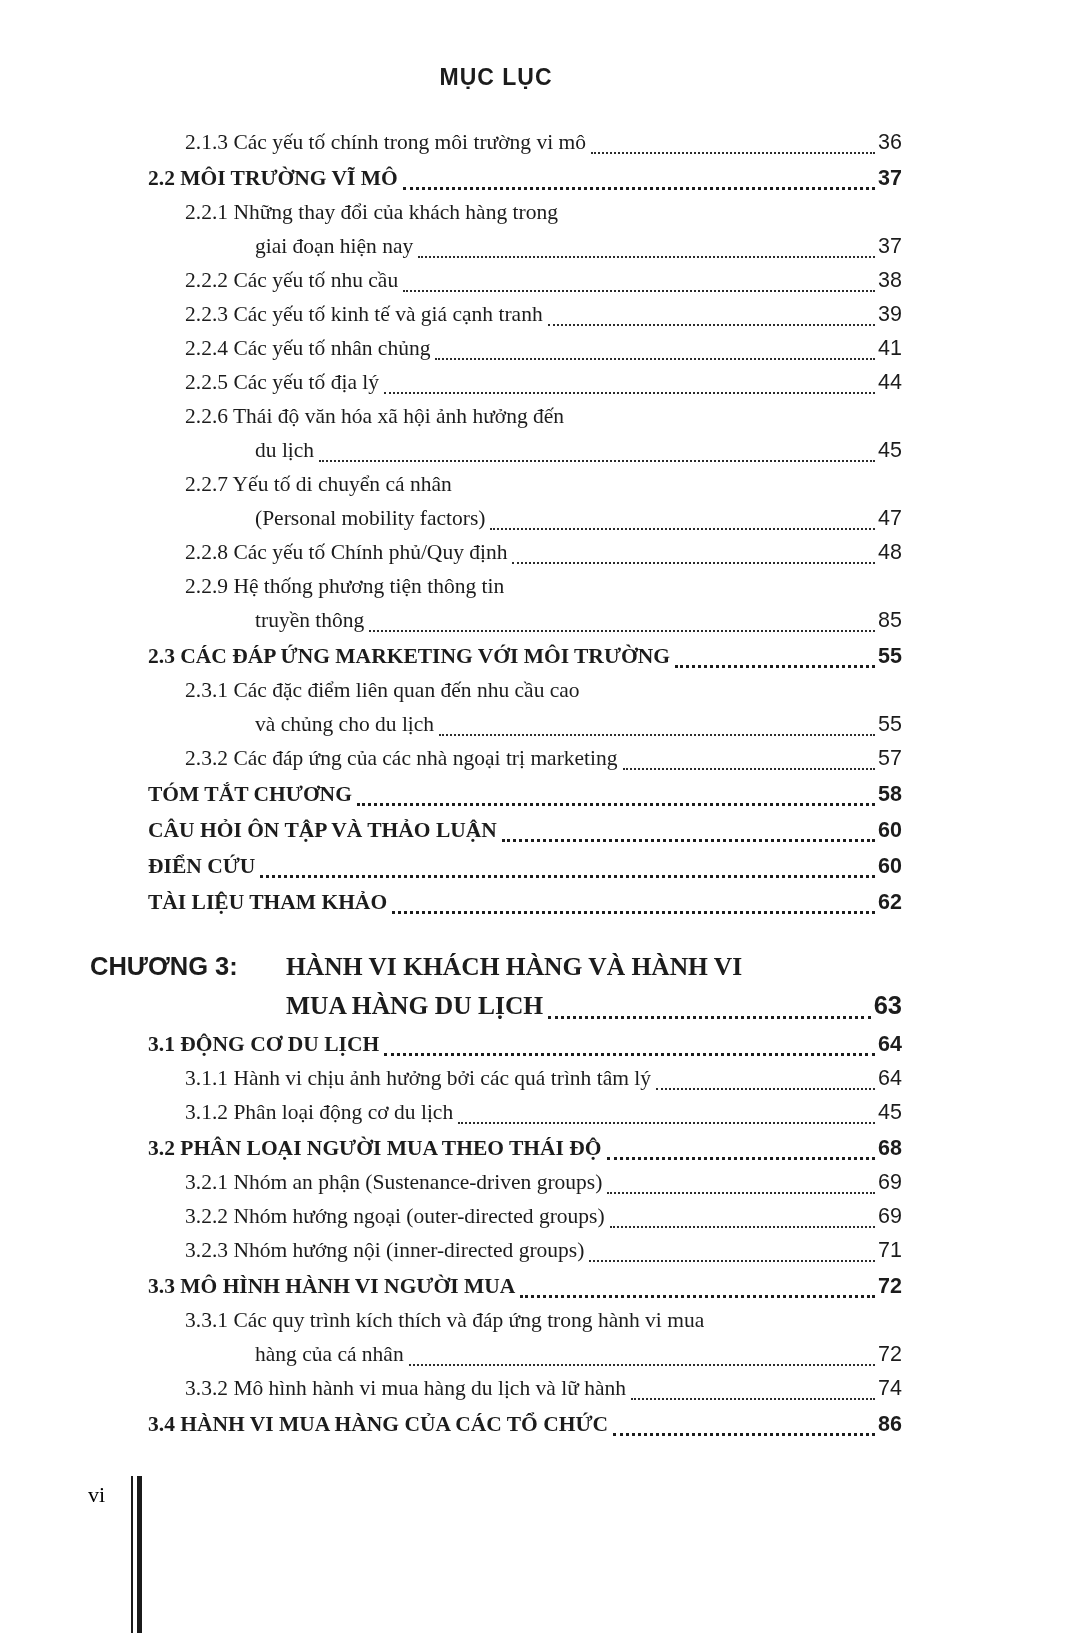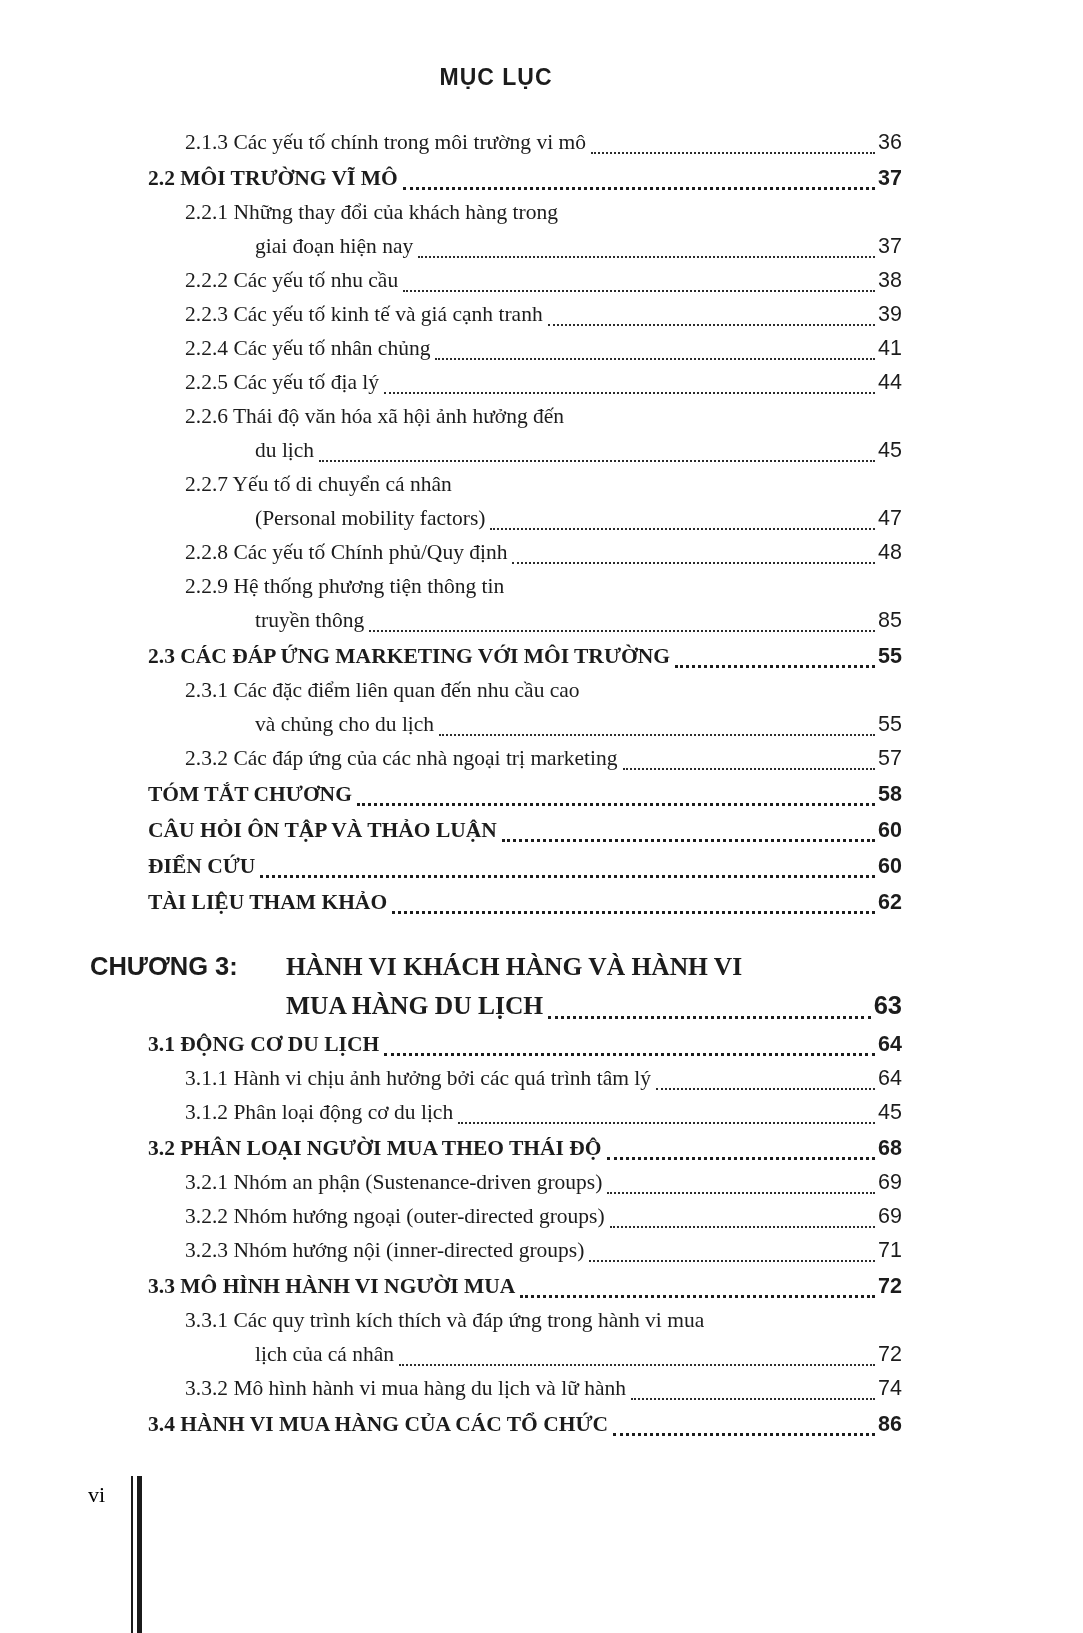--- a/index.html
+++ b/index.html
@@ -231,21 +231,21 @@
       </div>
       <div class="row section">
         <span class="text">3.3 MÔ HÌNH HÀNH VI NGƯỜI MUA </span>
         <span class="leader"></span>
         <span class="pagenum">72</span>
       </div>
       <div class="row sub">
         <span class="text">3.3.1 Các quy trình kích thích và đáp ứng trong hành vi mua</span>
       </div>
       <div class="row sub cont">
-        <span class="text">lịch của cá nhân </span>
+        <span class="text">hàng của cá nhân </span>
         <span class="leader"></span>
         <span class="pagenum">72</span>
       </div>
       <div class="row sub">
         <span class="text">3.3.2 Mô hình hành vi mua hàng du lịch và lữ hành </span>
         <span class="leader"></span>
         <span class="pagenum">74</span>
       </div>
       <div class="row section">
         <span class="text">3.4 HÀNH VI MUA HÀNG CỦA CÁC TỔ CHỨC</span>

